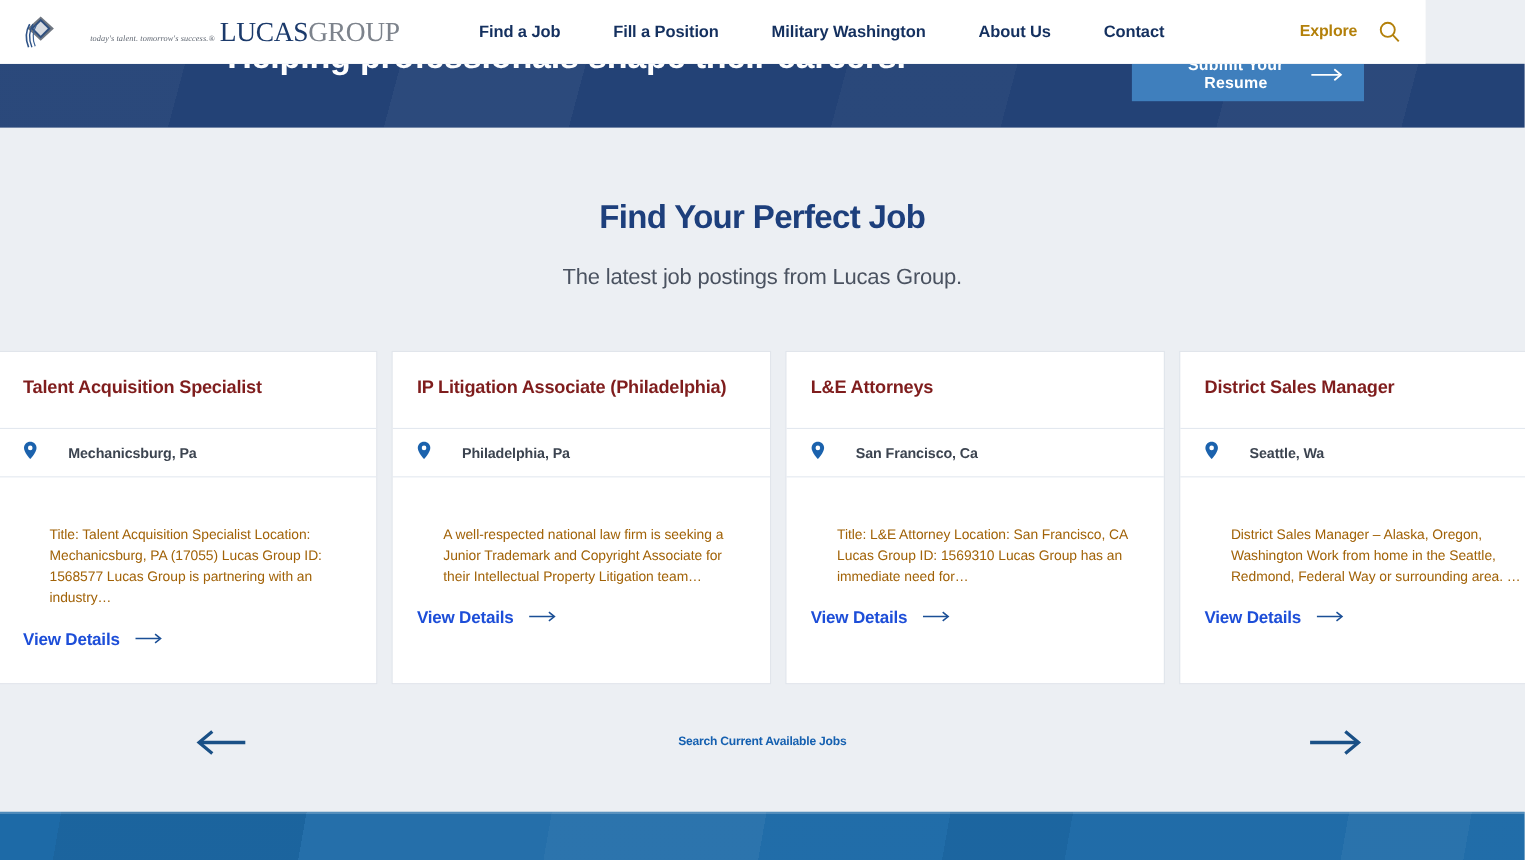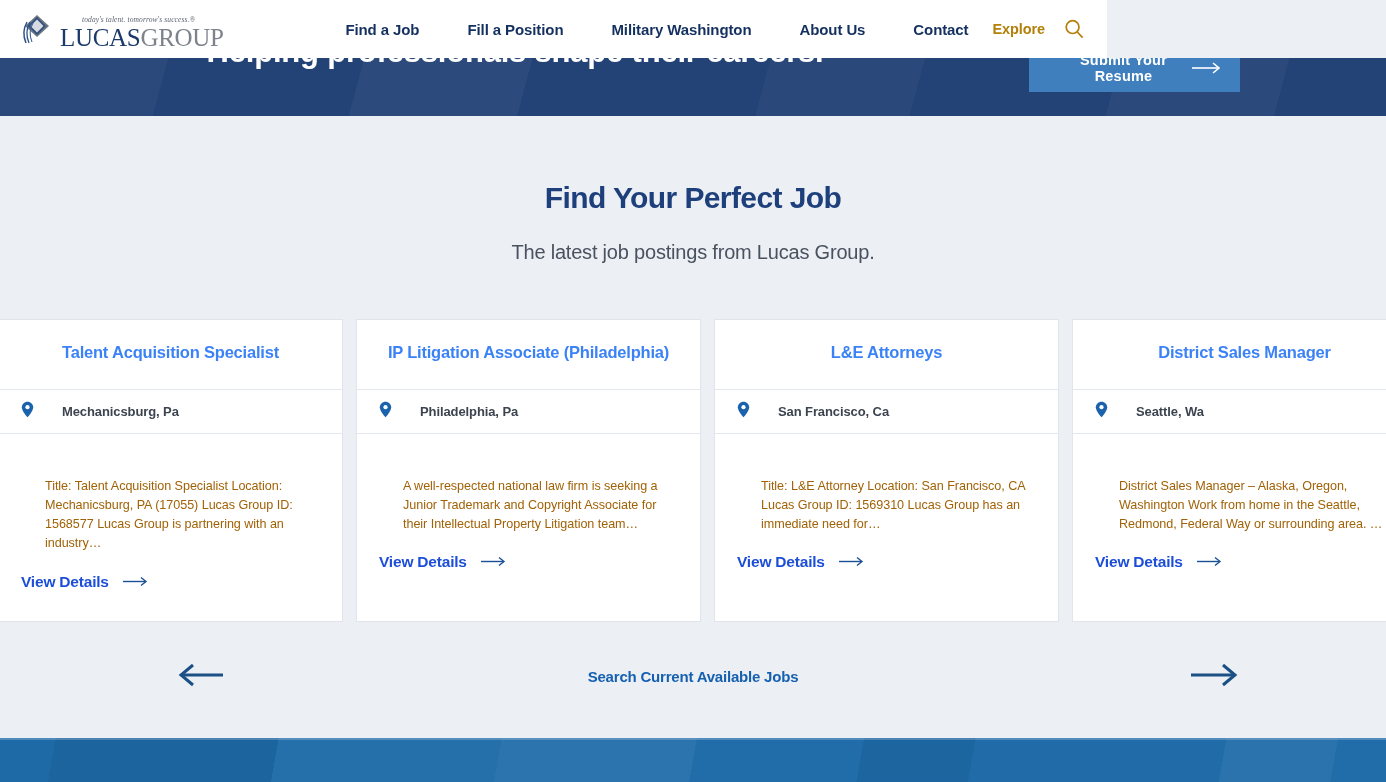--- a/index.html
+++ b/index.html
@@ -53,21 +53,21 @@
     justify-content: space-between;
     padding: 0 18px 0 26px;
     cursor: pointer;
   }
   #hero-cta .cta-arrow { display: flex; align-items: center; }
 
   
   #site-header {
     position: absolute;
     top: 0; left: 0;
-    width: 1107px; height: 58px;
+    width: 1296px; height: 58px;
     background: #ffffff;
     display: flex;
     align-items: center;
     z-index: 20;
   }
   #brand-logo {
     display: flex;
     align-items: center;
     margin-left: 20px;
     cursor: pointer;
@@ -164,26 +164,25 @@
     display: flex;
     flex-direction: column;
     box-shadow: 0 0 0 1px rgba(25,50,95,.05);
   }
   .job-card:first-child { margin-left: -1px; }
   .card-title-zone {
     height: 69px;
     padding: 22px 22px 0 22px;
   }
   .card-title {
-    color: #3b82f6;
+    color: #7f1d1d;
     font-size: 16.5px;
     font-weight: bold;
     letter-spacing: -0.2px;
     line-height: 1.25;
-    text-align: center;
   }
   .card-location-zone {
     height: 45px;
     border-top: 1px solid #e3e8ef;
     border-bottom: 1px solid #e3e8ef;
     display: flex;
     align-items: center;
     padding: 0 22px;
     gap: 28px;
   }
@@ -238,21 +237,21 @@
     position: absolute;
     left: 1190px; top: 12px;
     cursor: pointer;
   }
   #search-jobs-link {
     position: absolute;
     left: 0; right: 0;
     top: 18px;
     text-align: center;
     color: #1560b0;
-    font-size: 15px;
+    font-size: 11px;
     font-weight: bold;
     letter-spacing: -0.2px;
     cursor: pointer;
   }
 
   
   #footer-band {
     position: absolute;
     top: 738px; left: 0;
     width: 1386px; height: 44px;

